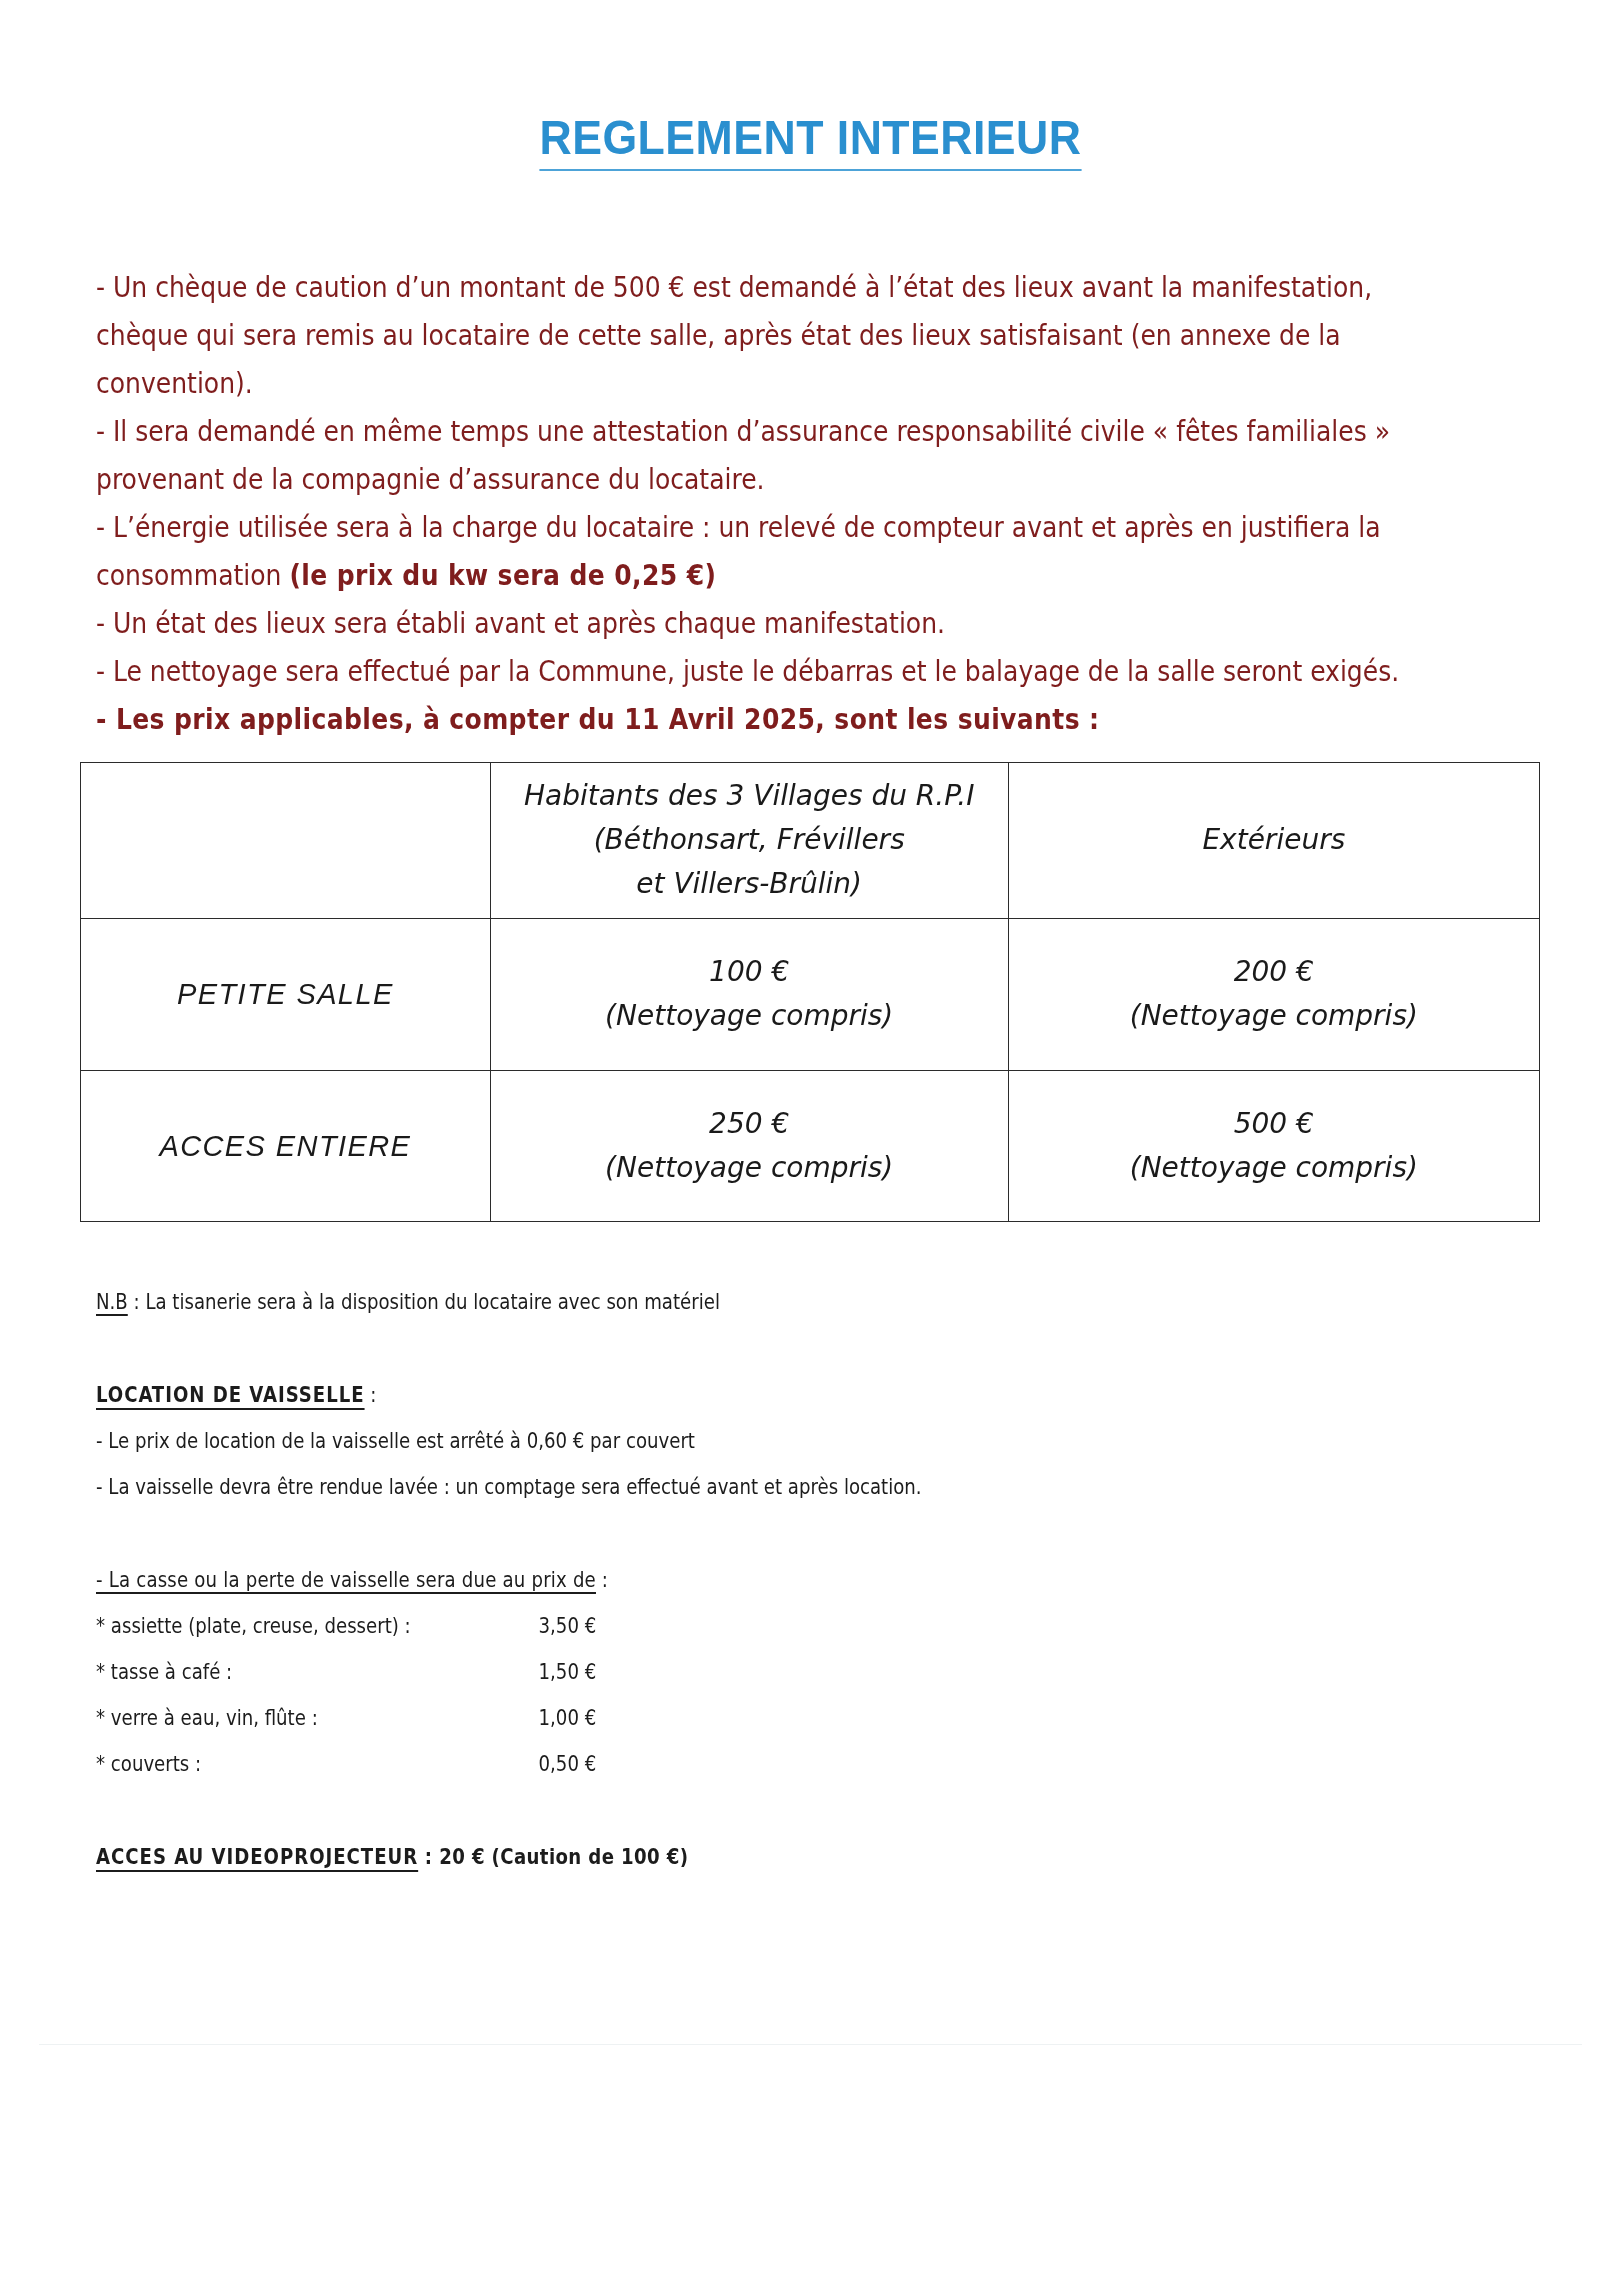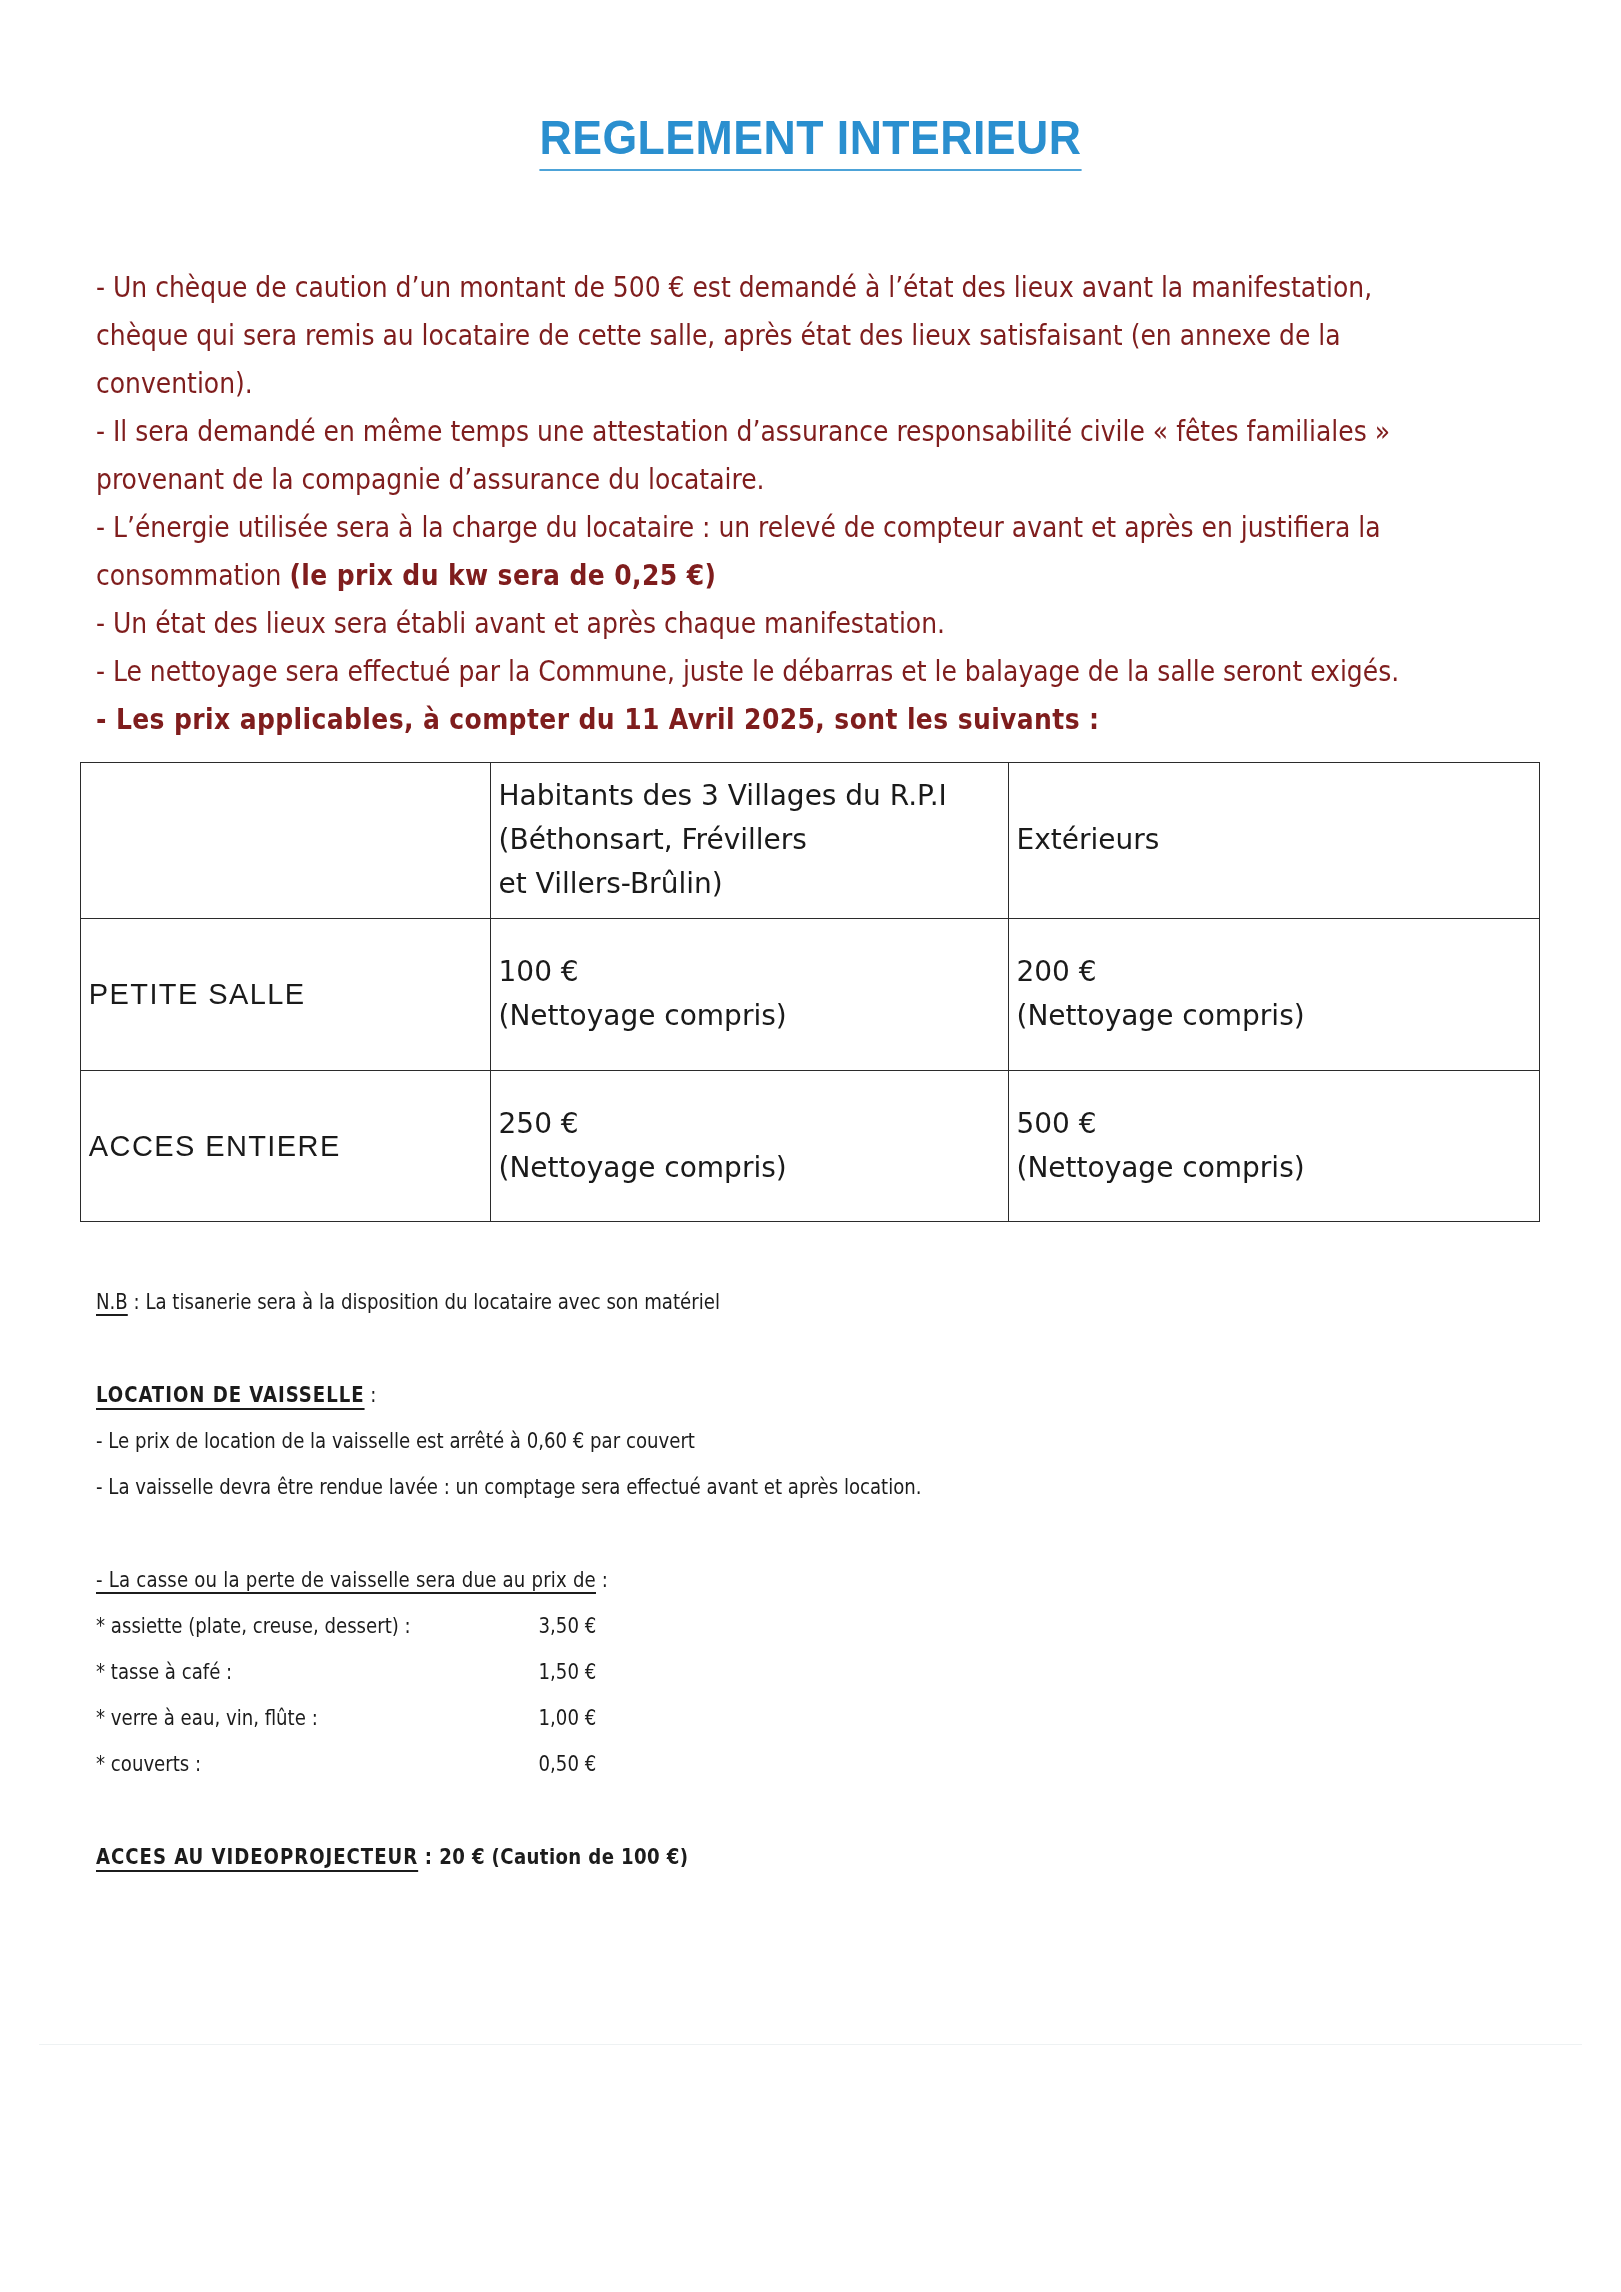--- a/index.html
+++ b/index.html
@@ -61,24 +61,25 @@
     top: 762px;
     left: 80px;
     width: 1460px;
     border-collapse: collapse;
     font-family: "DejaVu Sans", "Liberation Sans", sans-serif;
     font-size: 28px;
     color: #1a1a1a;
   }
   .price-table td {
     border: 1.6px solid #2b2b2b;
-    text-align: left;
+    text-align: center;
     vertical-align: middle;
     padding: 5.9px 7.8px;
     line-height: 44px;
+    font-style: italic;
   }
   .col-label  { width: 407px; }
   .col-rpi    { width: 519px; }
   .col-ext    { width: 534px; }
   .hdr-row td { height: 143px; }
   .body-row td{ height: 139px; }
   .room-name {
     font-family: "Liberation Sans", sans-serif;
     letter-spacing: 1.4px;
     font-size: 29px;

